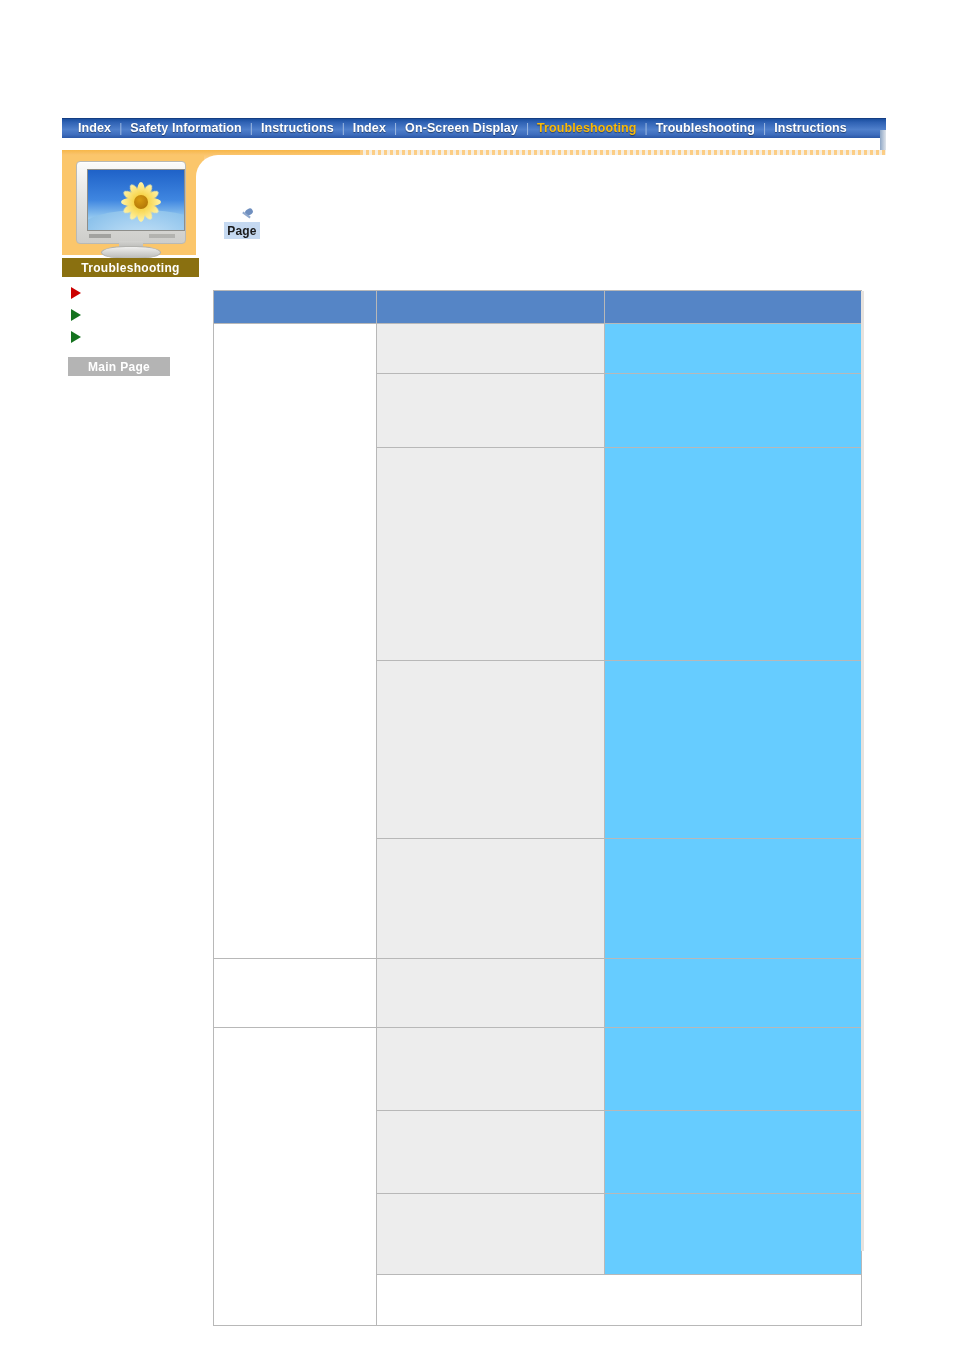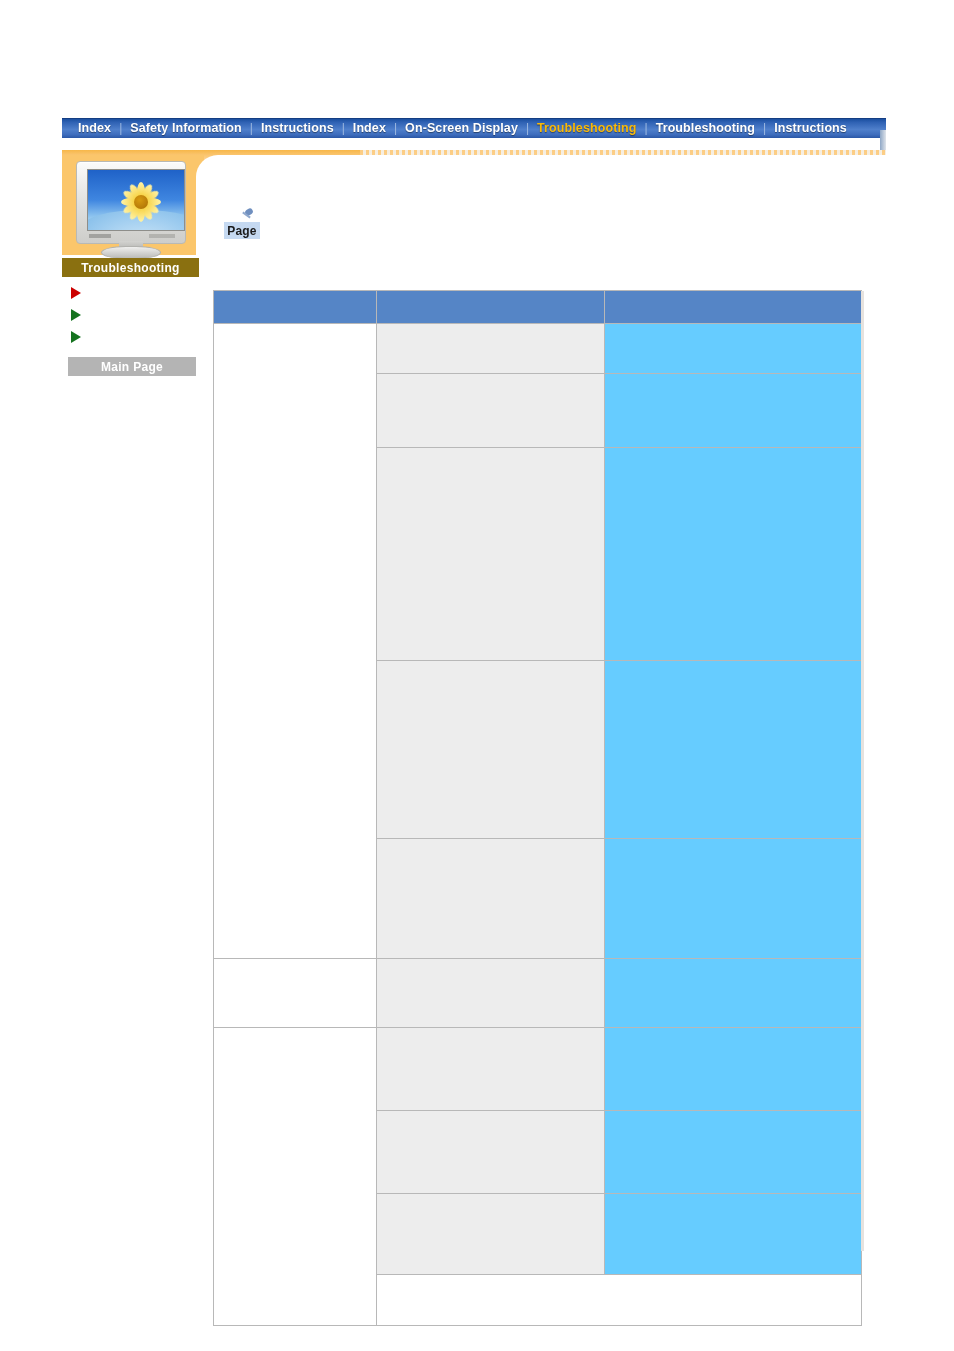--- a/index.html
+++ b/index.html
@@ -204,21 +204,21 @@
   }
   .side-link.green .tri { border-left-color: #15731f; }
   .side-link .lbl {
     font-size: 11.5px;
     color: #333333;
   }
   #main-page-btn {
     position: absolute;
     left: 6px;
     top: 202px;
-    width: 128px;
+    width: 102px;
     height: 19px;
     background: #b4b4b4;
     display: flex;
     align-items: center;
     justify-content: center;
     cursor: pointer;
   }
   #main-page-btn span {
     color: #ffffff;
     font-size: 12px;

